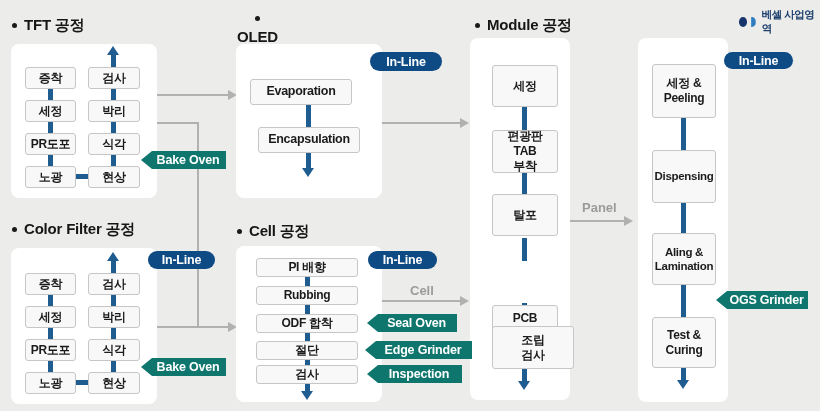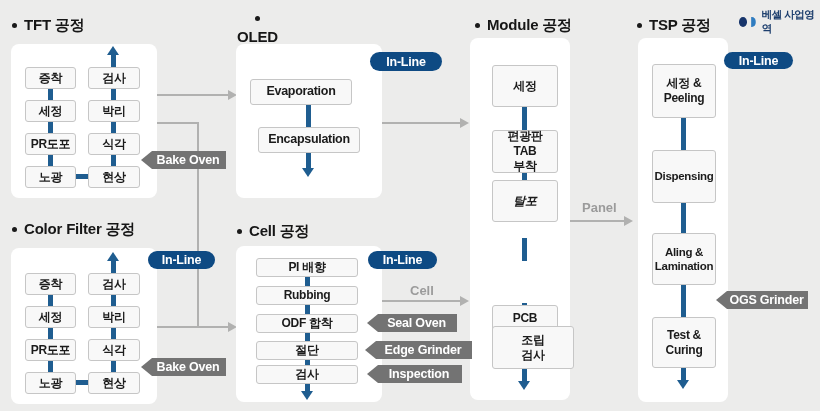--- a/index.html
+++ b/index.html
@@ -28,21 +28,21 @@
     border-top:9px solid #1f5d90; }
 
   .gline { position:absolute; background:#b1b1b0; }
   .head-right { position:absolute; width:0; height:0;
     border-top:5px solid transparent; border-bottom:5px solid transparent;
     border-left:9px solid #b1b1b0; }
 
   .pill { position:absolute; background:#0e4a83; color:#fff; border-radius:10px;
     display:flex; align-items:center; justify-content:center;
     font-size:12.5px; font-weight:bold; letter-spacing:-0.2px; z-index:6; }
-  .tag { position:absolute; background:#737373; color:#fff;
+  .tag { position:absolute; background:#0f766e; color:#fff;
     display:flex; align-items:center; justify-content:center;
     font-size:12.5px; font-weight:bold; letter-spacing:-0.2px; z-index:6;
     clip-path:polygon(0 50%, 11px 0, 100% 0, 100% 100%, 11px 100%); padding-left:9px; }
 
   .flowlabel { position:absolute; color:#9b9b9b; font-size:13px; font-weight:bold; z-index:5; }
 
   .logo { position:absolute; top:8px; left:739px; display:flex; align-items:center; gap:3px; }
   .logo-c1 { width:9px; height:10px; border-radius:50%; background:#17356b; }
   .logo-c2 { width:9px; height:10px; border-radius:50%; background:#2f7cc0; clip-path:inset(0 0 0 45%); margin-left:-3px; }
   .logo-text { font-size:10.5px; font-weight:bold; color:#1c3e6d; letter-spacing:-0.5px; margin-left:3px; }
@@ -174,37 +174,33 @@
   <div class="sec-header" style="left:475px;top:16px;align-items:center;">
     <span class="bullet"></span>
     <span>Module 공정</span>
   </div>
   <div class="panel z2" style="left:470px;top:38px;width:100px;height:362px;"></div>
 
   <div class="pbox z4" style="left:492px;top:65px;width:66px;height:42px;">세정</div>
   <div class="pbox z4" style="left:492px;top:130px;width:66px;height:43px;">편광판
 TAB
 부착</div>
-  <div class="pbox z4" style="left:492px;top:180px;width:66px;height:42px;font-style:italic;">탈포</div>
+  <div class="pbox z4" style="left:492px;top:194px;width:66px;height:42px;">탈포</div>
   <div class="pbox z4" style="left:492px;top:261px;width:66px;height:42px;margin-top:44px;">PCB
 부착</div>
   <div class="pbox z4" style="left:492px;top:326px;width:82px;height:43px;">조립
 검사</div>
 
   <div class="bline z2" style="left:522px;top:107px;width:5px;height:23px;"></div>
   <div class="bline z2" style="left:522px;top:173px;width:5px;height:23px;"></div>
   <div class="bline z2" style="left:522px;top:238px;width:5px;height:23px;"></div>
   <div class="bline z2" style="left:522px;top:303px;width:5px;height:23px;"></div>
   <div class="bline z2" style="left:522px;top:369px;width:5px;height:13px;"></div>
   <div class="head-down z2" style="left:518px;top:381px;"></div>
 
-  <div class="sec-header" style="left:637px;top:16px;">
-    <span class="bullet"></span>
-    <span>TSP 공정</span>
-  </div>
   <div class="panel z2" style="left:638px;top:38px;width:90px;height:364px;"></div>
   <div class="pill" style="left:724px;top:52px;width:69px;height:17px;">In-Line</div>
 
   <div class="pbox z4" style="left:652px;top:64px;width:64px;height:54px;">세정 &amp;
 Peeling</div>
   <div class="pbox z4" style="left:652px;top:150px;width:64px;height:53px;font-size:11.5px;">Dispensing</div>
   <div class="pbox z4" style="left:652px;top:317px;width:64px;height:51px;">Test &amp;
 Curing</div>
   <div class="pbox z4" style="left:652px;top:233px;width:64px;height:52px;font-size:11.5px;">Aling &amp;
 Lamination</div>

